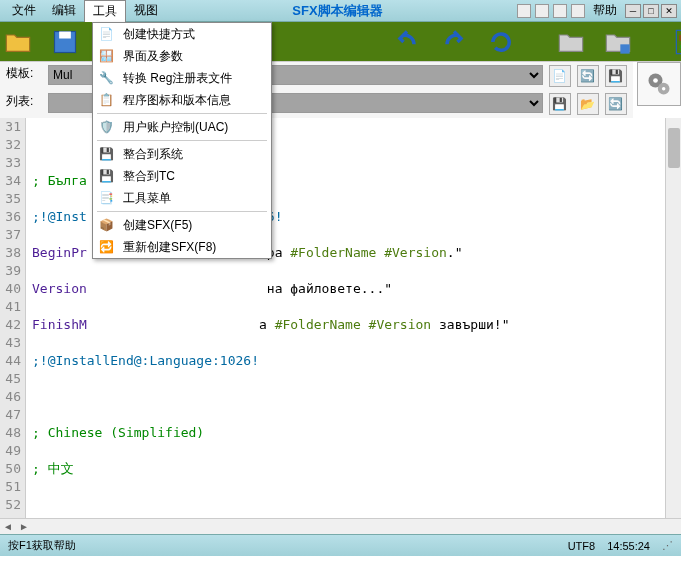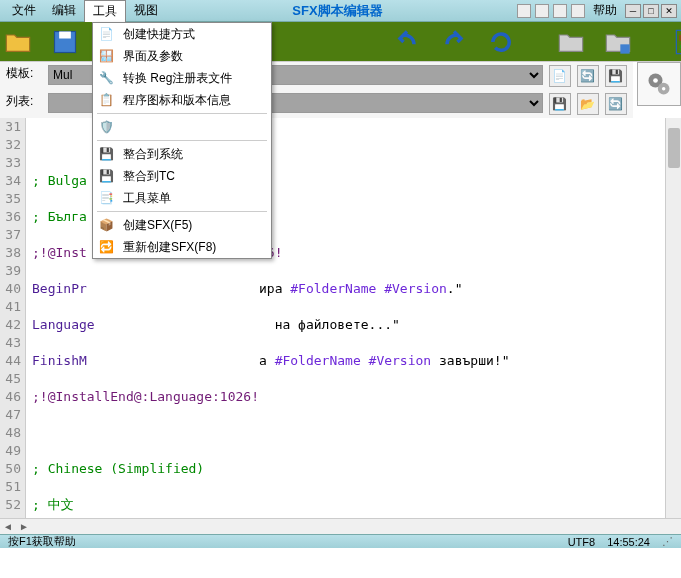--- a/index.html
+++ b/index.html
@@ -18,30 +18,30 @@
 .sep { width: 1px; height: 30px; background: #ccc; margin: 0 2px; }
 .formrow { display: flex; align-items: flex-start; padding: 3px 6px; gap: 6px; background: #f5f5f5; }
 .formrow label { width: 36px; }
 .formrow select { flex: 1; height: 20px; border: 1px solid #999; background: #a3a3a3; font-size: 12px; }
 .formrow .rbtn { width: 22px; height: 22px; border: 1px solid #aaa; background: #eee; display: flex; align-items: center; justify-content: center; cursor: pointer; }
 .bigbtn { width: 44px; height: 44px; border: 1px solid #aaa; background: #f8f8f8; display: flex; align-items: center; justify-content: center; cursor: pointer; margin-left: 4px; }
 .editor { display: flex; height: 400px; overflow: hidden; position: relative; }
 .gutter { width: 26px; background: #e8e8e8; border-right: 1px solid #ccc; text-align: right; padding-right: 4px; color: #888; font-family: Consolas, monospace; font-size: 13px; line-height: 18px; }
 .code { flex: 1; font-family: Consolas, monospace; font-size: 13px; line-height: 18px; padding-left: 6px; white-space: pre; overflow: hidden; }
 .c-comment { color: #008800; }
-.c-directive { color: #701a75; }
+.c-directive { color: #0369a1; }
 .c-key { color: #4c1d95; }
 .c-str { color: #000; }
-.c-var { color: #6d28d9; }
+.c-var { color: #4d7c0f; }
 .scrollbar { position: absolute; right: 0; top: 0; width: 16px; height: 100%; background: #eee; border-left: 1px solid #ccc; }
 .thumb { position: absolute; left: 2px; width: 12px; background: #bbb; border-radius: 2px; }
 .bottombar { height: 16px; background: #f0f0f0; border-top: 1px solid #ccc; display: flex; align-items: center; }
 .arrows { display: flex; }
 .arrows span { width: 16px; text-align: center; color: #666; font-size: 10px; }
-.statusbar { height: 14px; background: linear-gradient(#b8e0e8, #a0d0d8); display: flex; align-items: center; padding: 0 8px; gap: 12px; border-top: 1px solid #7aa; font-size: 11px; }
+.statusbar { height: 22px; background: linear-gradient(#b8e0e8, #a0d0d8); display: flex; align-items: center; padding: 0 8px; gap: 12px; border-top: 1px solid #7aa; font-size: 11px; }
 .statusbar .stfill { flex: 1; }
 .dropdown { position: absolute; left: 92px; top: 22px; width: 180px; background: #fff; border: 1px solid #888; box-shadow: 2px 2px 4px rgba(0,0,0,0.3); z-index: 100; }
 .dropdown .ditem { display: flex; align-items: center; height: 22px; padding: 0 6px; gap: 8px; cursor: pointer; }
 .dropdown .dicon { width: 16px; height: 16px; display: flex; align-items: center; justify-content: center; font-size: 12px; }
 .dropdown .dsep { height: 1px; background: #ccc; margin: 2px 4px; }
 .gear { width: 28px; height: 28px; }
 </style>
 </head>
 <body>
 
@@ -191,25 +191,24 @@
       <div>46</div>
       <div>47</div>
       <div>48</div>
       <div>49</div>
       <div>50</div>
       <div>51</div>
       <div>52</div>
   </div>
   <div class="code">
 <div>&nbsp;</div>
-<div><span class="c-comment">; Bulga</span></div>
 <div><span class="c-comment">; Бълга</span></div>
 <div><span class="c-directive">;!@Inst</span><span style="visibility:hidden">xxxxxxxxxxxxxxxxxxxxxx</span><span class="c-directive">26!</span></div>
 <div><span class="c-key">BeginPr</span><span style="visibility:hidden">xxxxxxxxxxxxxxxxxxxxxx</span><span class="c-str">ира </span><span class="c-var">#FolderName</span><span class="c-var"> #Version</span><span class="c-str">."</span></div>
-<div><span class="c-key">Language</span><span style="visibility:hidden">xxxxxxxxxxxxxxxxxxxxxx</span><span class="c-str"> на файловете..."</span></div>
+<div><span class="c-key">Version</span><span style="visibility:hidden">xxxxxxxxxxxxxxxxxxxxxx</span><span class="c-str"> на файловете..."</span></div>
 <div><span class="c-key">FinishM</span><span style="visibility:hidden">xxxxxxxxxxxxxxxxxxxxxx</span><span class="c-str">а </span><span class="c-var">#FolderName</span><span class="c-var"> #Version</span><span class="c-str"> завърши!"</span></div>
 <div><span class="c-directive">;!@InstallEnd@:Language:1026!</span></div>
 <div>&nbsp;</div>
 <div><span class="c-comment">; Chinese (Simplified)</span></div>
 <div><span class="c-comment">; 中文</span></div>
 
 
 
 
 
@@ -253,20 +252,21 @@
       <span class="dicon">🔧</span>
       <span>转换 Reg注册表文件</span>
     </div>
   <div class="ditem">
       <span class="dicon">📋</span>
       <span>程序图标和版本信息</span>
     </div>
   <div class="dsep"></div>
   <div class="ditem">
       <span class="dicon">🛡️</span>
+      <span>用户账户控制(UAC)</span>
     </div>
   <div class="dsep"></div>
   <div class="ditem">
       <span class="dicon">💾</span>
       <span>整合到系统</span>
     </div>
   <div class="ditem">
       <span class="dicon">💾</span>
       <span>整合到TC</span>
     </div>

